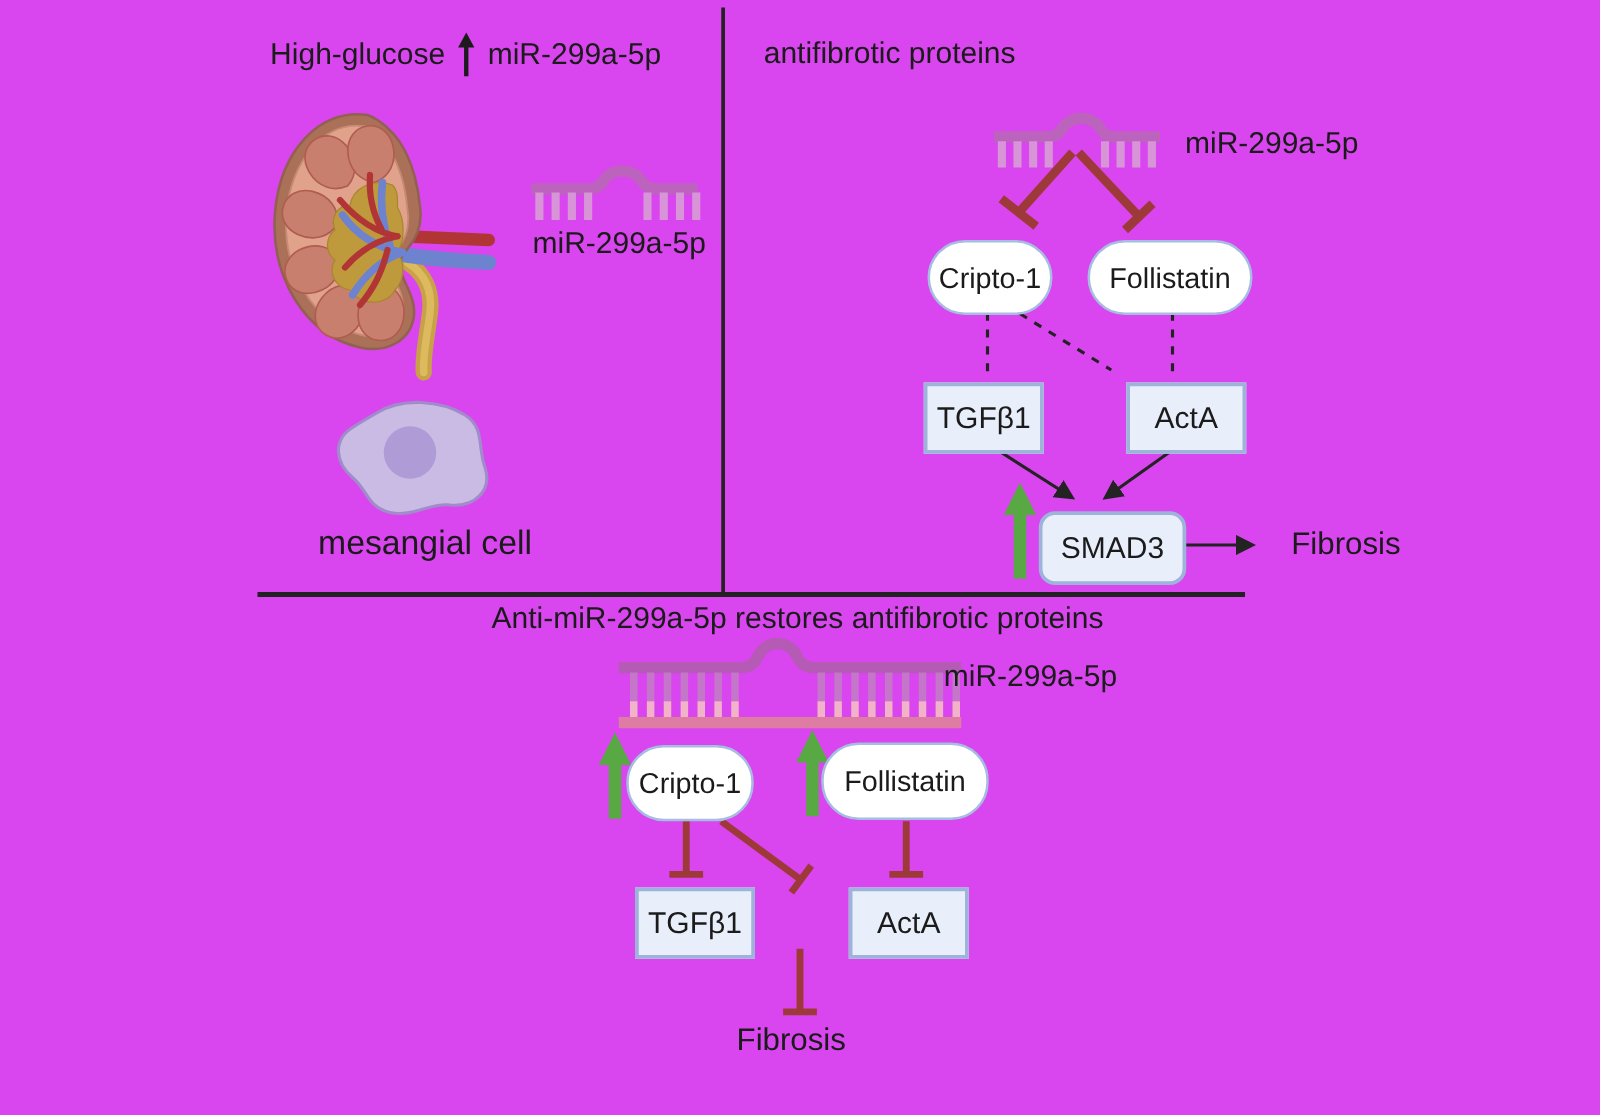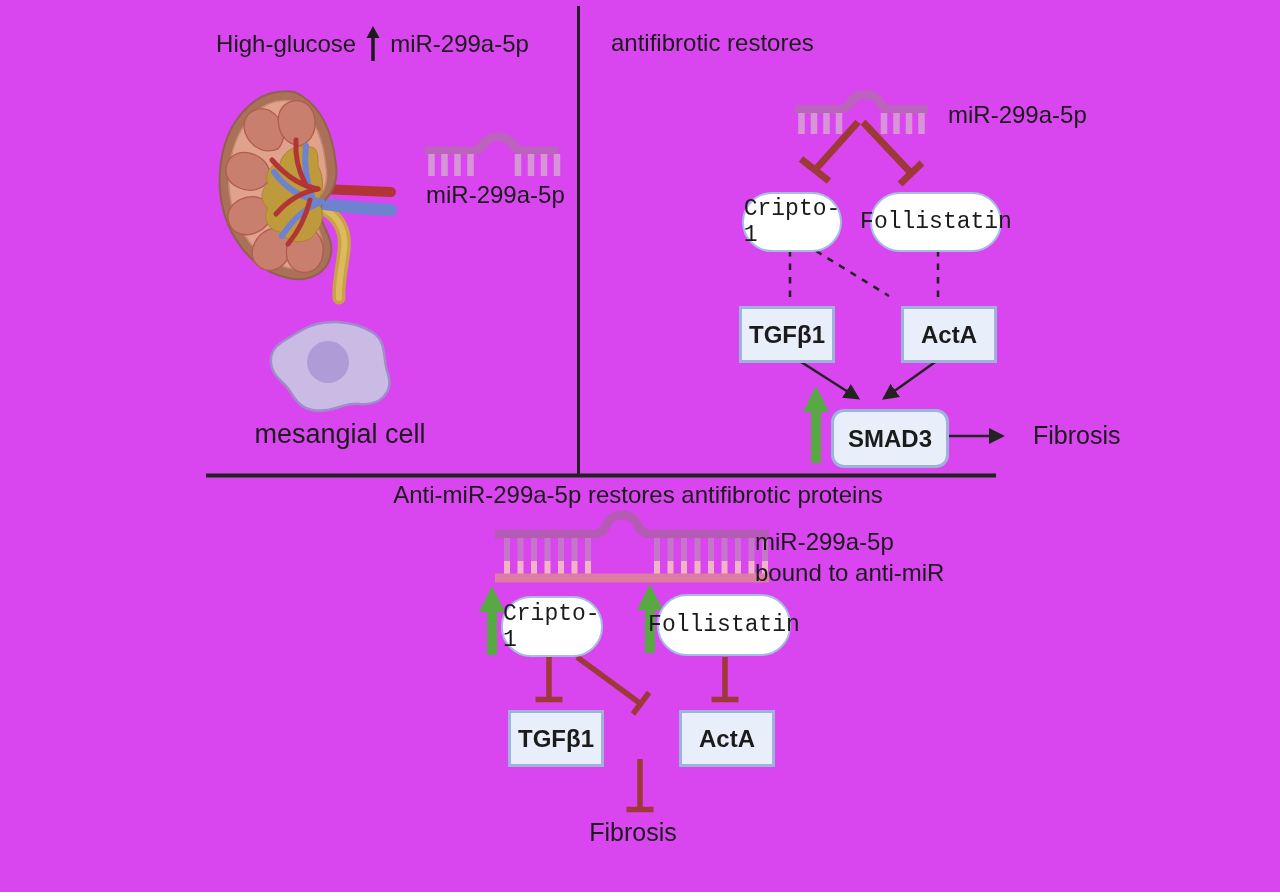--- a/index.html
+++ b/index.html
@@ -10,26 +10,25 @@
   }
   svg.gfx{position:absolute;left:0;top:0;}
   .lbl{position:absolute;white-space:nowrap;}
   .panel-title{font-size:24px;line-height:28.5px;}
   .row{display:flex;align-items:center;gap:9px;}
   .pill{
     position:absolute;background:#ffffff;
     border:2.5px solid var(--node-pill-border,#a6bce1);
     border-radius:30px;display:flex;align-items:center;justify-content:center;
     font-size:23px;
-    font-family:Liberation Mono, monospace;
   }
   .box{
     position:absolute;background:var(--node-box-fill,#e9effa);
     border:3px solid var(--node-box-border,#9db3d9);
-    display:flex;align-items:center;justify-content:center;font-size:24px;font-weight:bold;
+    display:flex;align-items:center;justify-content:center;font-size:24px;
   }
   .center{text-align:center;}
   
   .divider{stroke:var(--divider,#222);}
   .mirna-strand{stroke:var(--mirna-purple,#bc63bd);stroke-width:9;fill:none;}
   .mirna-tooth{stroke:var(--mirna-teeth,#d795d8);stroke-width:6.5;}
   .inhibit{stroke:var(--inhibit-red,#9e3939);stroke-width:7;fill:none;}
   .inhibit2{stroke:var(--inhibit-red,#9e3939);stroke-width:5.5;fill:none;}
   .dashline{stroke:var(--arrow-black,#232323);stroke-width:2.5;stroke-dasharray:6.5 7;fill:none;}
   .arrowline{stroke:var(--arrow-black,#232323);stroke-width:2.5;fill:none;marker-end:url(#ah);}
@@ -216,21 +215,21 @@
       <polygon points="8,1 1.5,13 14.5,13" fill="#1b1b1b"></polygon>
     </svg>
     <span>miR-299a-5p</span>
   </div>
 
   <div class="lbl center" style="left:426px;top:181px;width:136px;font-size:24px;">miR-299a-5p</div>
 
   <div class="lbl center" style="left:250px;top:419px;width:180px;font-size:27px;">mesangial cell</div>
 
   <div class="lbl panel-title" style="left:611px;top:29px;">
-    <div>antifibrotic restores</div>
+    <div>antifibrotic proteins</div>
   </div>
 
   <div class="lbl" style="left:948px;top:101px;font-size:24px;">miR-299a-5p</div>
 
   <div class="pill" style="left:742px;top:192px;width:96px;height:56px;">
     <span>Cripto-1</span>
   </div>
   <div class="pill" style="left:870px;top:192px;width:128px;height:56px;">
     <span>Follistatin</span>
   </div>
@@ -244,21 +243,20 @@
   <div class="box" style="left:831px;top:409px;width:112px;height:53px;border-radius:13px;">
     <span>SMAD3</span>
   </div>
 
   <div class="lbl" style="left:1033px;top:421px;font-size:25px;">Fibrosis</div>
 
   <div class="lbl center" style="left:328px;top:481px;width:620px;font-size:24px;">Anti-miR-299a-5p restores antifibrotic proteins</div>
 
   <div class="lbl" style="left:755px;top:526px;font-size:24px;line-height:31px;">
     <div>miR-299a-5p</div>
-    <div>bound to anti-miR</div>
   </div>
 
   <div class="pill" style="left:501px;top:596px;width:98px;height:57px;">
     <span>Cripto-1</span>
   </div>
   <div class="pill" style="left:657px;top:594px;width:130px;height:58px;">
     <span>Follistatin</span>
   </div>
 
   <div class="box" style="left:508px;top:710px;width:90px;height:51px;">

